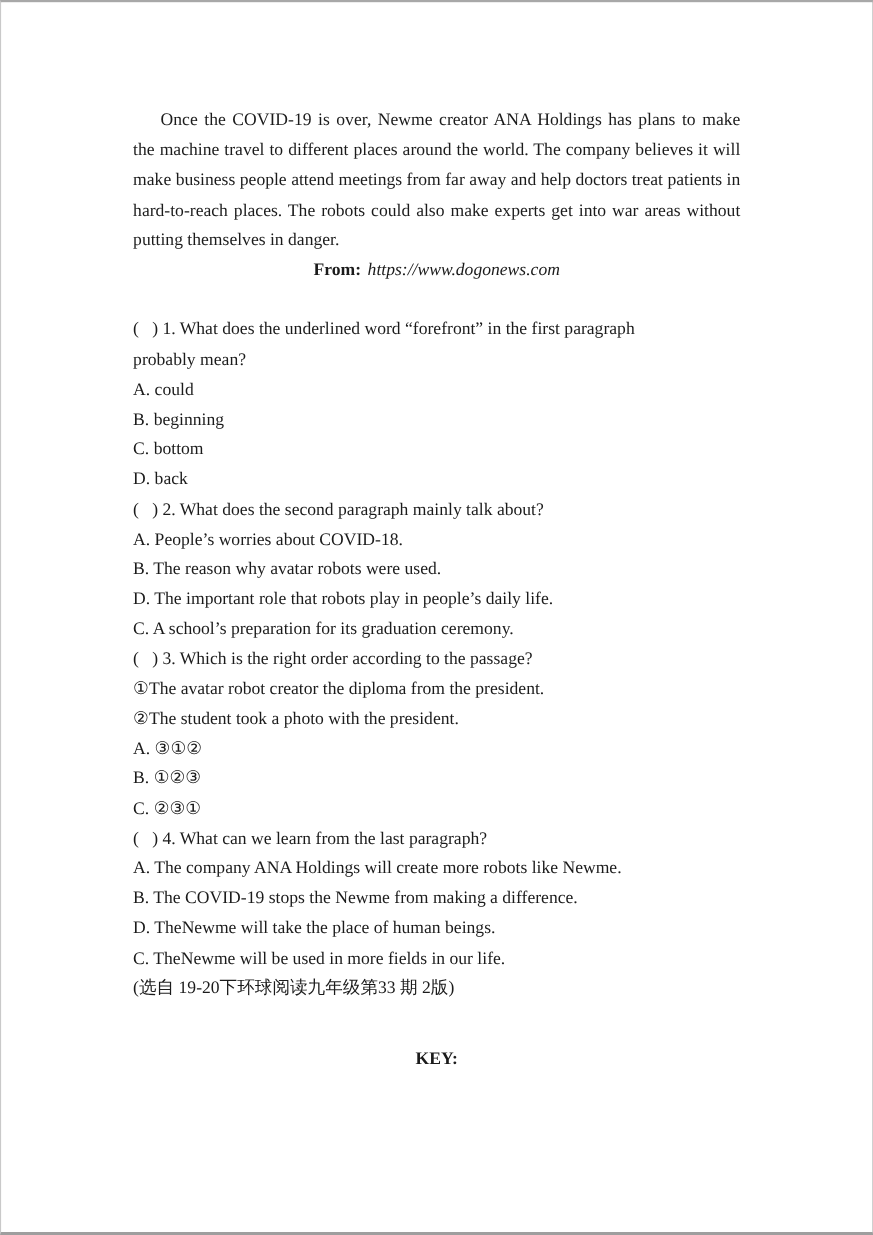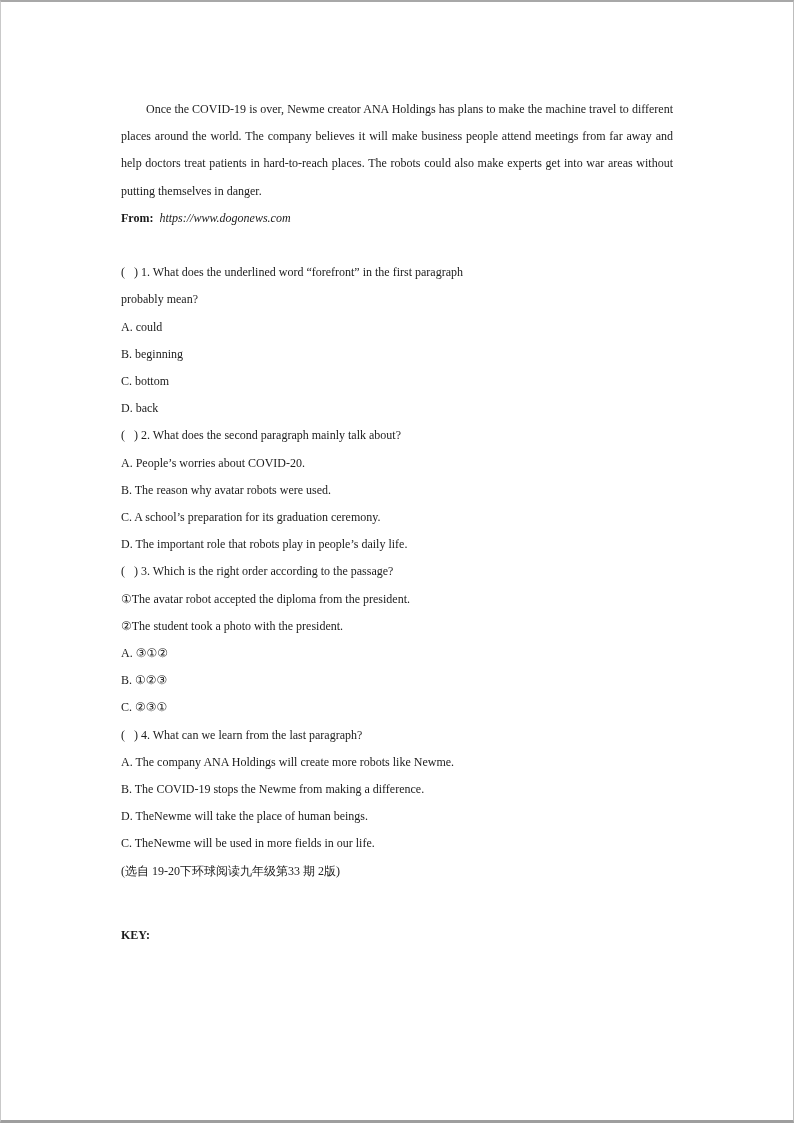--- a/index.html
+++ b/index.html
@@ -11,38 +11,38 @@
     border-left: 1px solid #c9c9c9;
     border-right: 1px solid #bdbdbd;
     border-top: 2px solid #a8a8a8;
     border-bottom: 3px solid #9e9e9e;
     font-family: "Liberation Serif", "DejaVu Serif", serif;
     color: #1b1b1b;
     overflow: hidden;
   }
   .content {
     padding: 94px 120px 0 120px;
-    font-size: 12px;
+    font-size: 16px;
     line-height: 27.2px;
   }
   p, div { margin: 0; }
   .passage {
     text-align: justify;
     text-indent: 25px;
   }
-  .source-line { text-align: left; }
+  .source-line { text-align: center; }
   .source-label { font-weight: bold; margin-right: 6px; }
   .source-url { font-style: italic; }
   .spacer { height: 27.2px; }
   .tline {
     white-space: pre-wrap;
     min-height: 27.2px;
   }
   .citation-line { text-align: left; }
-  .key-line { font-weight: bold; margin-top: 10px; }
+  .key-line { font-weight: bold; margin-top: 10px; text-align: center; }
 </style>
 </head>
 <body>
 
 <div class="content">
 
   <p class="passage">Once the COVID-19 is over, Newme creator ANA Holdings has plans to make the machine travel to different places around the world. The company believes it will make business people attend meetings from far away and help doctors treat patients in hard-to-reach places. The robots could also make experts get into war areas without putting themselves in danger.</p>
 
   <p class="source-line"><span class="source-label">From:</span><span class="source-url">https://www.dogonews.com</span></p>
 
@@ -52,29 +52,29 @@
     <div class="tline">(   ) 1. What does the underlined word “forefront” in the first paragraph
 probably mean?</div>
     <div class="tline">A. could</div>
     <div class="tline">B. beginning</div>
     <div class="tline">C. bottom</div>
     <div class="tline">D. back</div>
   </div>
 
   <div>
     <div class="tline">(   ) 2. What does the second paragraph mainly talk about?</div>
-    <div class="tline">A. People’s worries about COVID-20.</div>
+    <div class="tline">A. People’s worries about COVID-18.</div>
     <div class="tline">B. The reason why avatar robots were used.</div>
+    <div class="tline">D. The important role that robots play in people’s daily life.</div>
     <div class="tline">C. A school’s preparation for its graduation ceremony.</div>
-    <div class="tline">D. The important role that robots play in people’s daily life.</div>
   </div>
 
   <div>
     <div class="tline">(   ) 3. Which is the right order according to the passage?</div>
-    <div class="tline">①The avatar robot accepted the diploma from the president.</div>
+    <div class="tline">①The avatar robot creator the diploma from the president.</div>
     <div class="tline">②The student took a photo with the president.</div>
     <div class="tline">A. ③①②</div>
     <div class="tline">B. ①②③</div>
     <div class="tline">C. ②③①</div>
   </div>
 
   <div>
     <div class="tline">(   ) 4. What can we learn from the last paragraph?</div>
     <div class="tline">A. The company ANA Holdings will create more robots like Newme.</div>
     <div class="tline">B. The COVID-19 stops the Newme from making a difference.</div>

